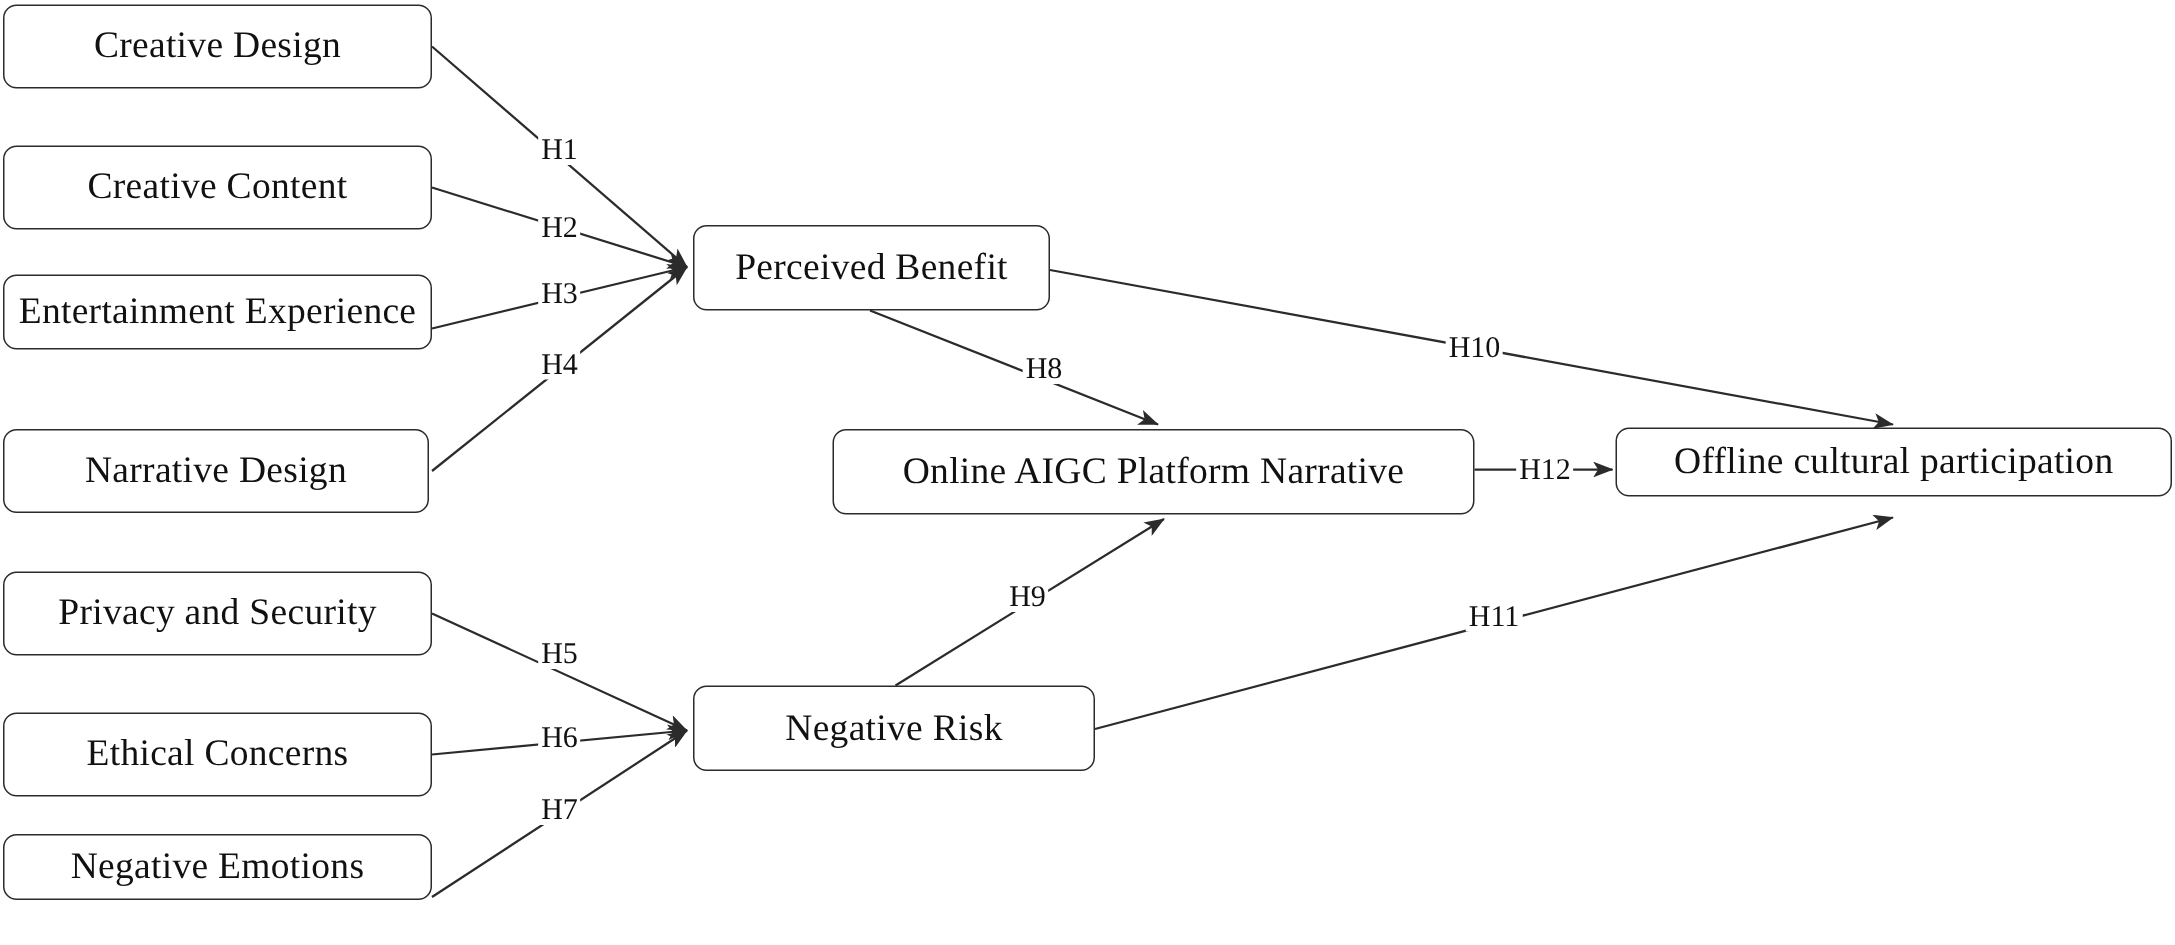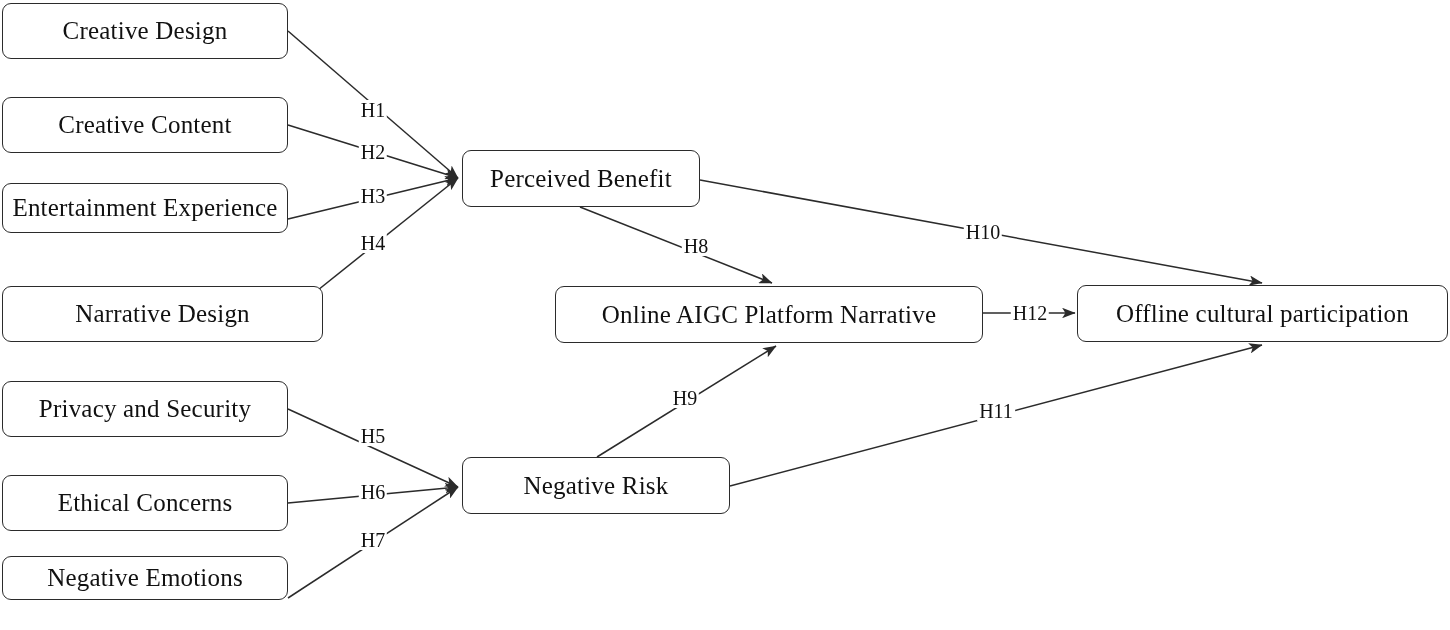--- a/index.html
+++ b/index.html
@@ -82,47 +82,47 @@
   <div id="nodes">
       <div class="node" style="left: 2px; top: 3px; width: 286px; height: 56px;">
         <span class="node-label">Creative Design</span>
       </div>
       <div class="node" style="left: 2px; top: 97px; width: 286px; height: 56px;">
         <span class="node-label">Creative Content</span>
       </div>
       <div class="node" style="left: 2px; top: 183px; width: 286px; height: 50px;">
         <span class="node-label">Entertainment Experience</span>
       </div>
-      <div class="node" style="left: 2px; top: 286px; width: 321px; height: 56px;">
+      <div class="node" style="left: 2px; top: 286px; width: 284px; height: 56px;">
         <span class="node-label">Narrative Design</span>
       </div>
       <div class="node" style="left: 2px; top: 381px; width: 286px; height: 56px;">
         <span class="node-label">Privacy and Security</span>
       </div>
       <div class="node" style="left: 2px; top: 475px; width: 286px; height: 56px;">
         <span class="node-label">Ethical Concerns</span>
       </div>
       <div class="node" style="left: 2px; top: 556px; width: 286px; height: 44px;">
         <span class="node-label">Negative Emotions</span>
       </div>
       <div class="node" style="left: 462px; top: 150px; width: 238px; height: 57px;">
         <span class="node-label">Perceived Benefit</span>
       </div>
       <div class="node" style="left: 462px; top: 457px; width: 268px; height: 57px;">
         <span class="node-label">Negative Risk</span>
       </div>
       <div class="node" style="left: 555px; top: 286px; width: 428px; height: 57px;">
         <span class="node-label">Online AIGC Platform Narrative</span>
       </div>
-      <div class="node" style="left: 1077px; top: 285px; width: 371px; height: 57px; justify-content: center;">
+      <div class="node" style="left: 1077px; top: 285px; width: 371px; height: 46px; justify-content: center;">
         <span class="node-label">Offline cultural participation</span>
       </div>
     </div>
   <div id="edge-labels">
-      <div class="edge-label" style="left: 373px; top: 100px; margin-top: 10px;">H1</div>
+      <div class="edge-label" style="left: 373px; top: 100px;">H1</div>
       <div class="edge-label" style="left: 373px; top: 152px;">H2</div>
       <div class="edge-label" style="left: 373px; top: 196px;">H3</div>
       <div class="edge-label" style="left: 373px; top: 243px;">H4</div>
       <div class="edge-label" style="left: 373px; top: 436px; text-align: center;">H5</div>
       <div class="edge-label" style="left: 373px; top: 492px;">H6</div>
       <div class="edge-label" style="left: 373px; top: 540px;">H7</div>
       <div class="edge-label" style="left: 696px; top: 246px; text-align: right;">H8</div>
       <div class="edge-label" style="left: 685px; top: 398px;">H9</div>
       <div class="edge-label" style="left: 983px; top: 232px;">H10</div>
       <div class="edge-label" style="left: 996px; top: 411px;">H11</div>

